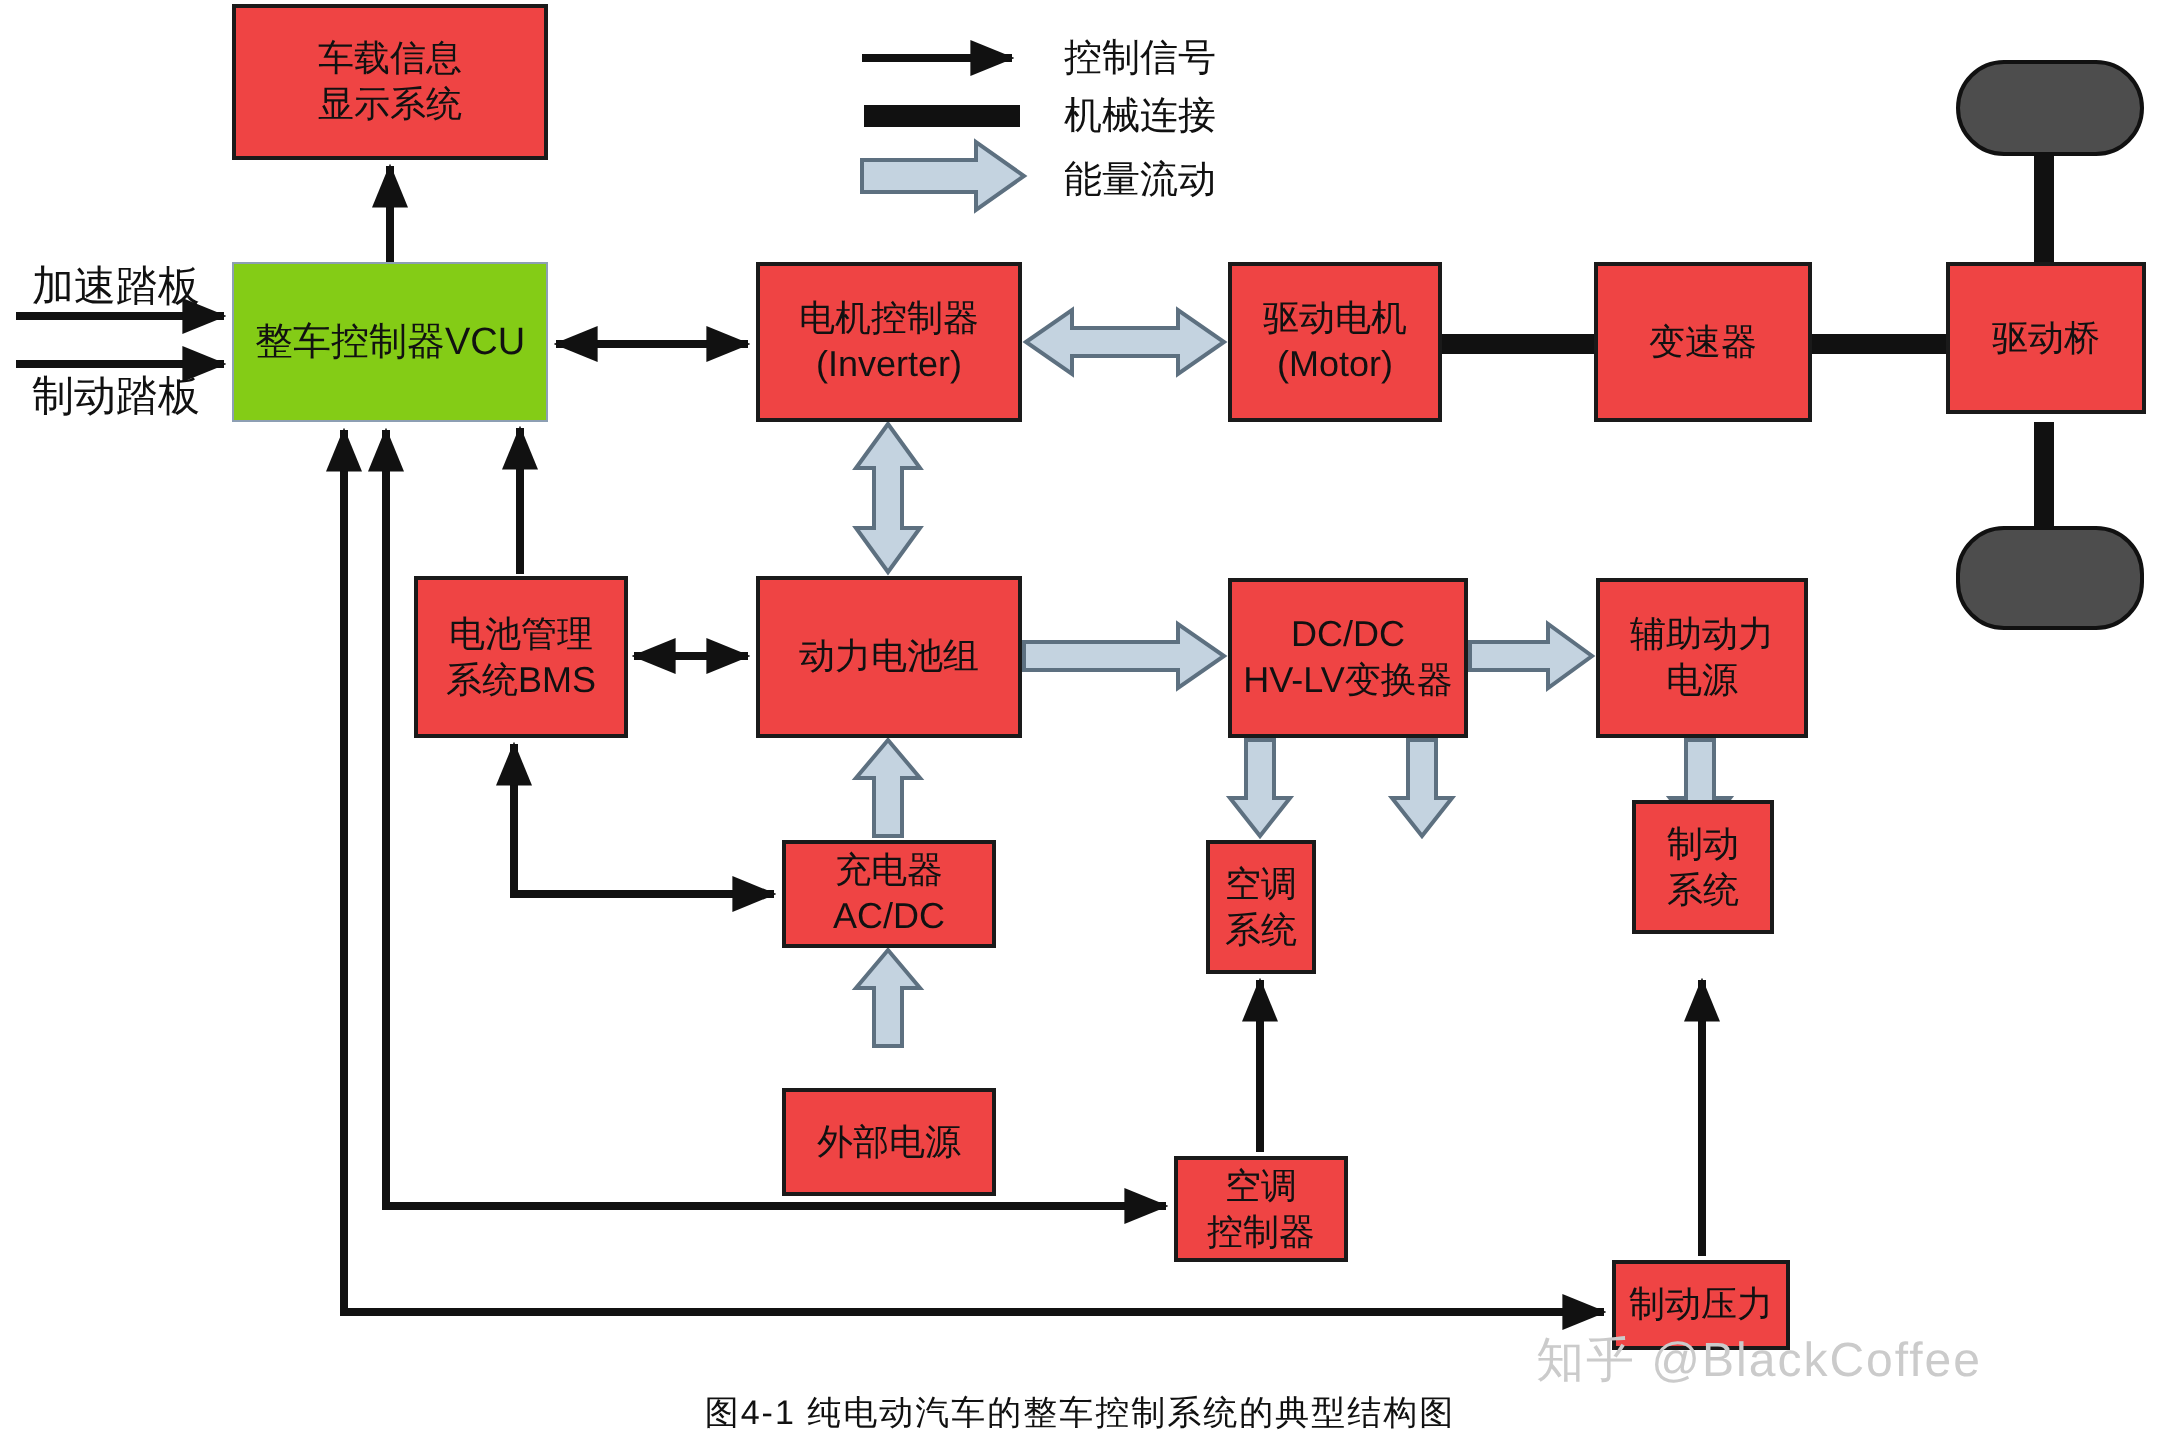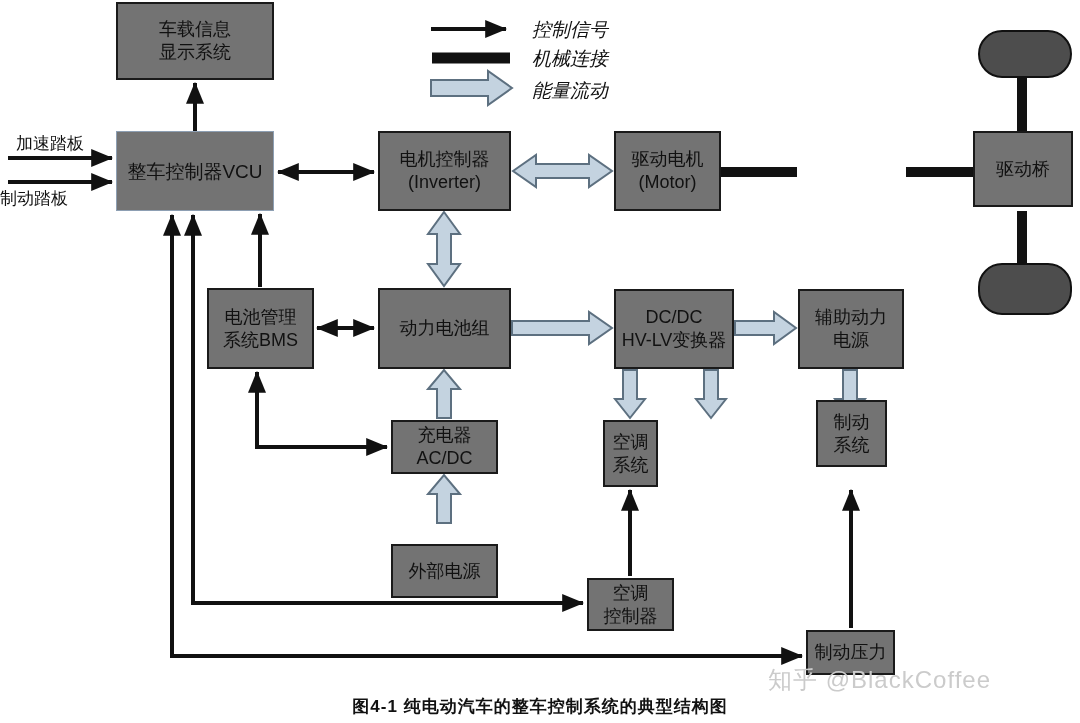--- a/index.html
+++ b/index.html
@@ -7,52 +7,52 @@
     position:relative;
     width:1080px;height:723px;
     background:#ffffff;
     font-family:"Liberation Sans","DejaVu Sans",sans-serif;
     color:#111;
     overflow:hidden;
   }
   #wires{position:absolute;left:0;top:0;z-index:1;}
   .box{
     position:absolute;z-index:2;
-    background:#737373;
+    background:#ef4444;
     border:2px solid #1a1a1a;
     display:flex;align-items:center;justify-content:center;
     box-sizing:border-box;
     font-size:18px;line-height:23px;
   }
   .box .lbl{white-space:pre-line;text-align:center;}
   .box.vcu{
-    background:#737373;
+    background:#84cc16;
     border:1.5px solid #8d9fb3;
     font-size:19px;
   }
   .wheel{
     position:absolute;z-index:2;
     background:#4d4d4d;
     border:2px solid #111;
     border-radius:24px;
     box-sizing:border-box;
   }
   .floatlbl{
     position:absolute;z-index:3;
-    font-size:17px;line-height:21px;white-space:nowrap;
+    font-size:21px;line-height:21px;white-space:nowrap;
   }
   .legendlbl{
     position:absolute;z-index:3;
-    font-size:19px;line-height:21px;white-space:nowrap;font-style:italic;
+    font-size:19px;line-height:21px;white-space:nowrap;
   }
   .caption{
     position:absolute;z-index:3;
     left:0;top:695px;width:1080px;
     text-align:center;
-    font-size:17px;font-weight:bold;
+    font-size:17px;font-weight:normal;
     letter-spacing:1px;
   }
   .watermark{
     position:absolute;z-index:3;
     left:768px;top:664px;
     font-size:24px;
     color:#cbcbcb;
     letter-spacing:1px;
     white-space:nowrap;
   }
@@ -105,41 +105,44 @@
     <path d="M431,29 H506" stroke="#111" stroke-width="4" fill="none" marker-end="url(#ah)"></path>
     <path d="M432,58 H510" stroke="#111" stroke-width="11" fill="none"></path>
     <polygon points="431,80 488,80 488,71 512,88 488,105 488,96 431,96" fill="#c4d3e0" stroke="#5d7080" stroke-width="2"></polygon>
   </svg>
 
   <span class="legendlbl" style="left:532px;top:19px">控制信号</span>
   <span class="legendlbl" style="left:532px;top:48px">机械连接</span>
   <span class="legendlbl" style="left:532px;top:80px">能量流动</span>
 
   <span class="floatlbl" style="left:16px;top:133px">加速踏板</span>
-  <span class="floatlbl" style="left:0;top:188px">制动踏板</span>
+  <span class="floatlbl" style="left:16px;top:188px">制动踏板</span>
 
   <div class="box" style="left:116px;top:2px;width:158px;height:78px">
     <span class="lbl">车载信息
 显示系统</span>
   </div>
 
   <div class="box vcu" style="left:116px;top:131px;width:158px;height:80px">
     <span class="lbl">整车控制器VCU</span>
   </div>
 
   <div class="box" style="left:378px;top:131px;width:133px;height:80px">
     <span class="lbl">电机控制器
 (Inverter)</span>
   </div>
 
   <div class="box" style="left:614px;top:131px;width:107px;height:80px">
     <span class="lbl">驱动电机
 (Motor)</span>
   </div>
 
+  <div class="box" style="left:797px;top:131px;width:109px;height:80px">
+    <span class="lbl">变速器</span>
+  </div>
 
   <div class="box" style="left:973px;top:131px;width:100px;height:76px">
     <span class="lbl">驱动桥</span>
   </div>
 
   <div class="wheel" style="left:978px;top:30px;width:94px;height:48px"></div>
   <div class="wheel" style="left:978px;top:263px;width:94px;height:52px"></div>
 
   <div class="box" style="left:378px;top:288px;width:133px;height:81px">
     <span class="lbl">动力电池组</span>

